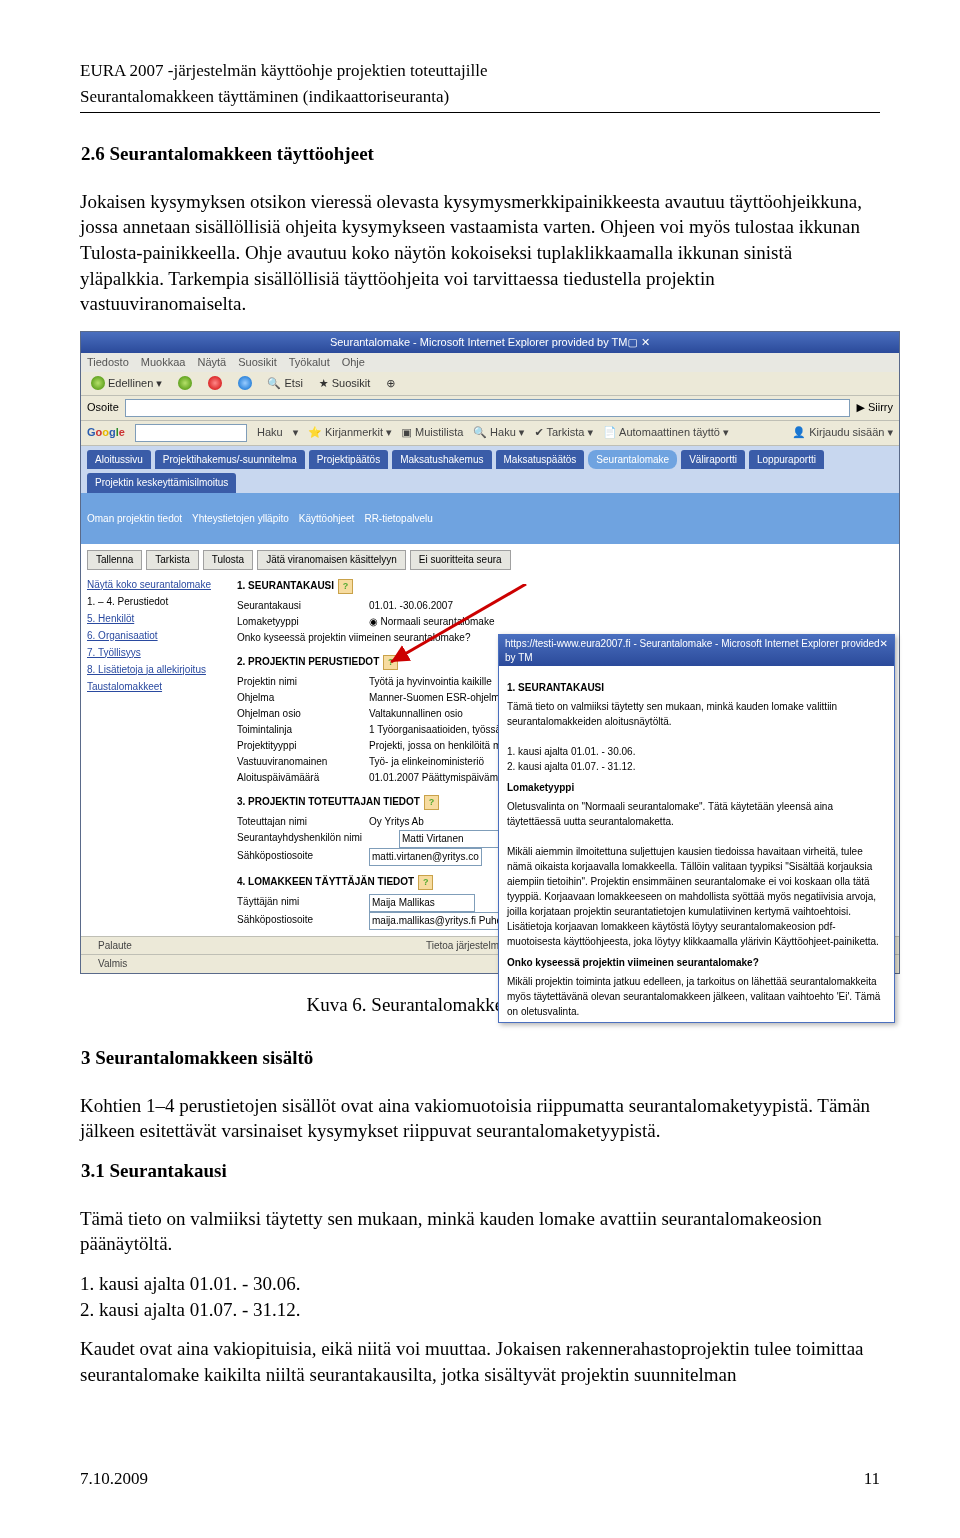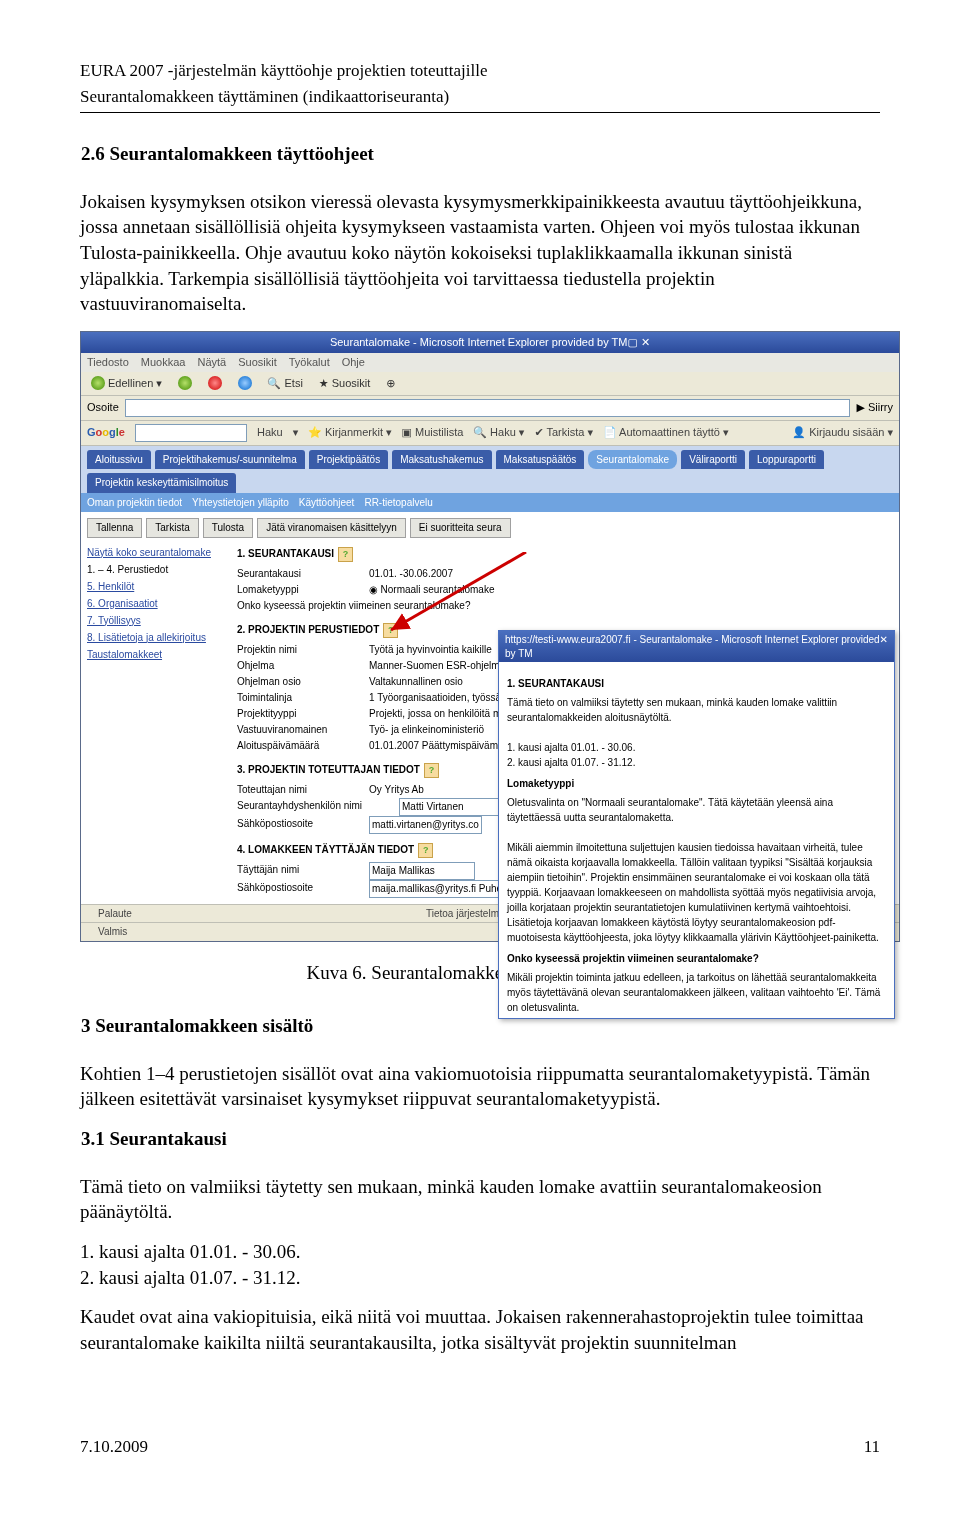--- a/index.html
+++ b/index.html
@@ -114,21 +114,21 @@
   .nav-tab {
     background: #3a5ca8;
     color: #fff;
     padding: 3px 8px;
     font-size: 10px;
     border-radius: 3px 3px 0 0;
   }
   .nav-tab.active { background: #6fa3e0; border-radius: 8px; }
   .nav-tabs2 {
     background: #6fa3e0;
-    padding: 3px 6px;
+    padding: 19px 6px;
     display: flex;
     gap: 10px;
     font-size: 10px;
     color: #fff;
   }
   .work-area {
     background: #fff;
     padding: 6px;
     position: relative;
     min-height: 340px;
@@ -175,21 +175,20 @@
   
   .popup {
     position: absolute;
     top: 90px;
     right: 4px;
     width: 395px;
     border: 1px solid #4a6fbf;
     background: #fff;
     box-shadow: 2px 2px 5px rgba(0,0,0,.3);
     z-index: 5;
-    margin-top: 28px;
   }
   .popup-title {
     background: linear-gradient(#4a6fbf,#2b4a9a);
     color:#fff;
     font-size:10px;
     padding:2px 6px;
     display:flex; justify-content:space-between;
   }
   .popup-body {
     padding: 8px;

